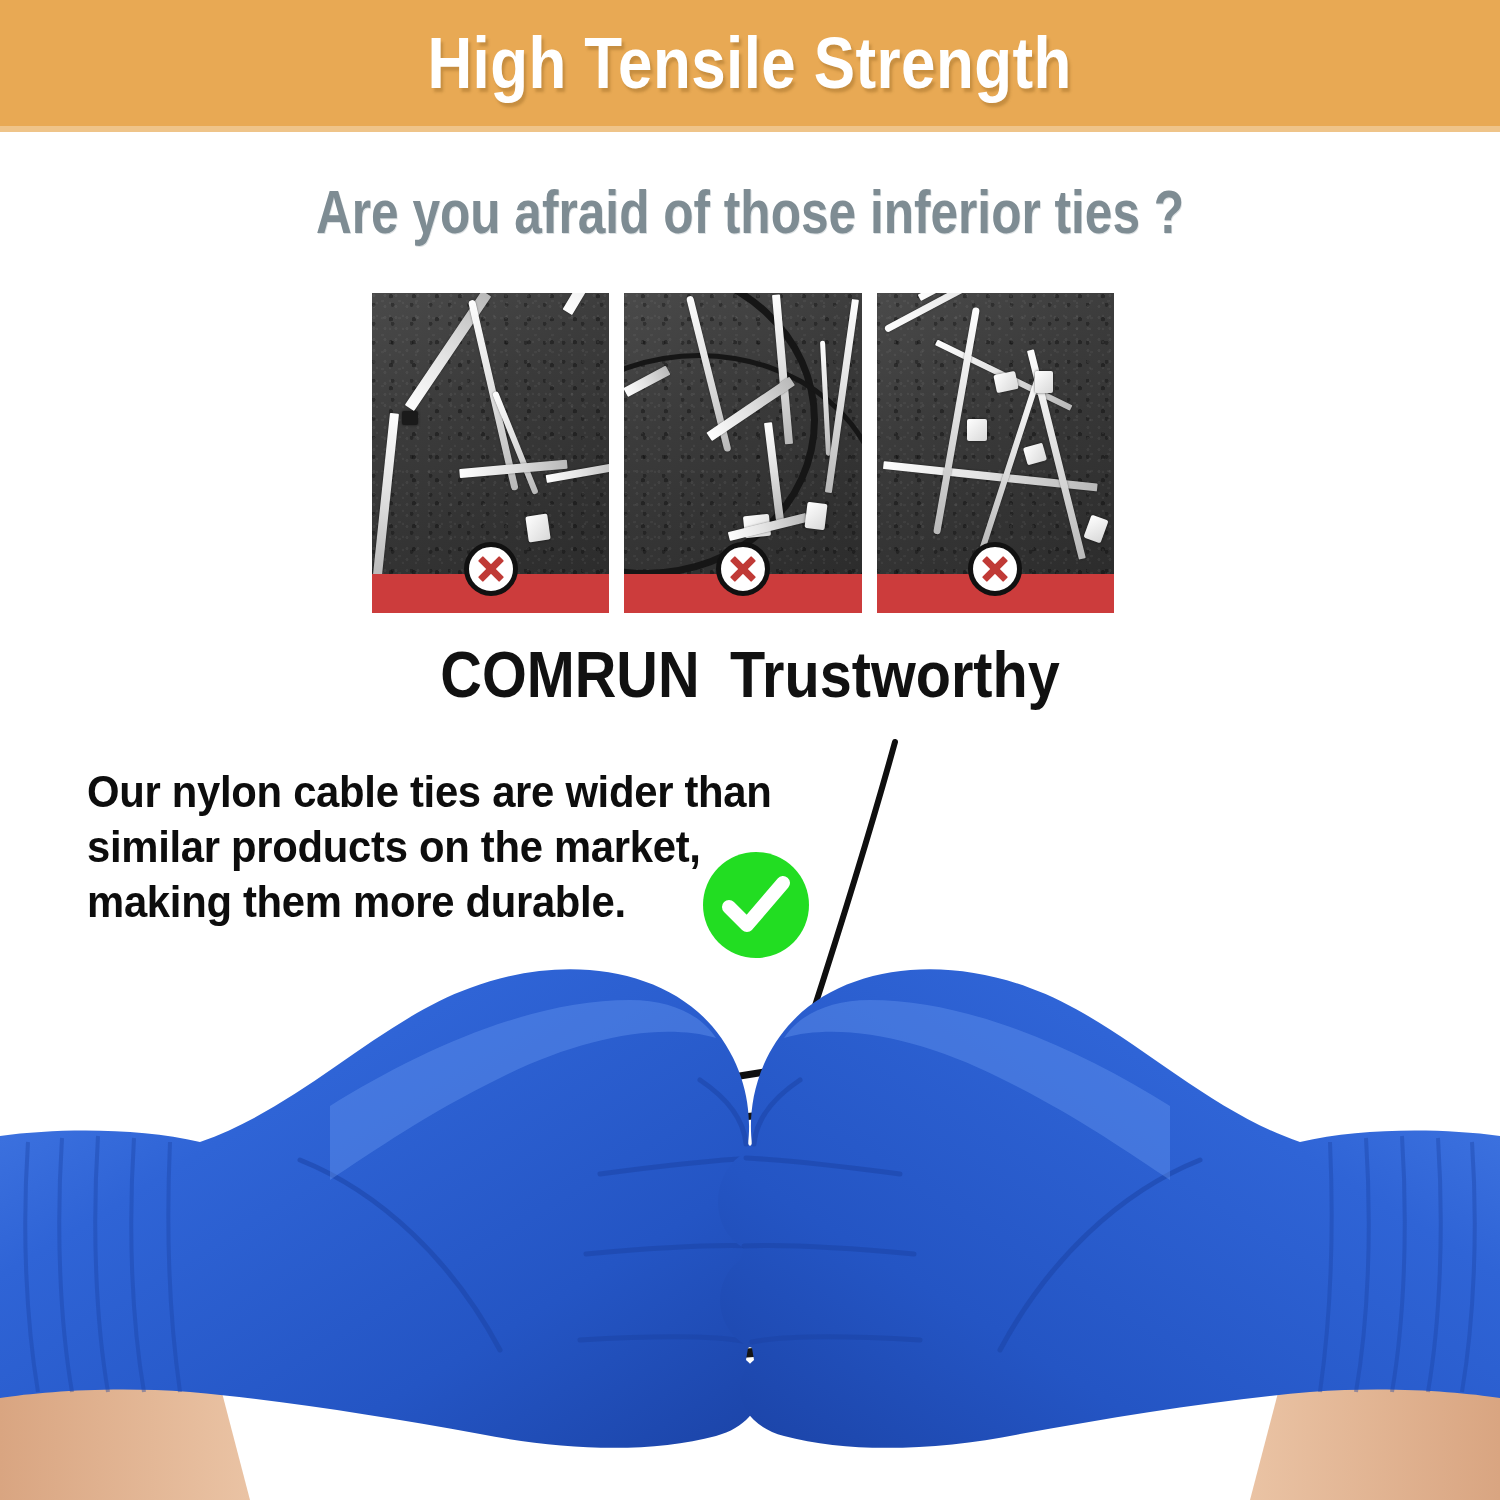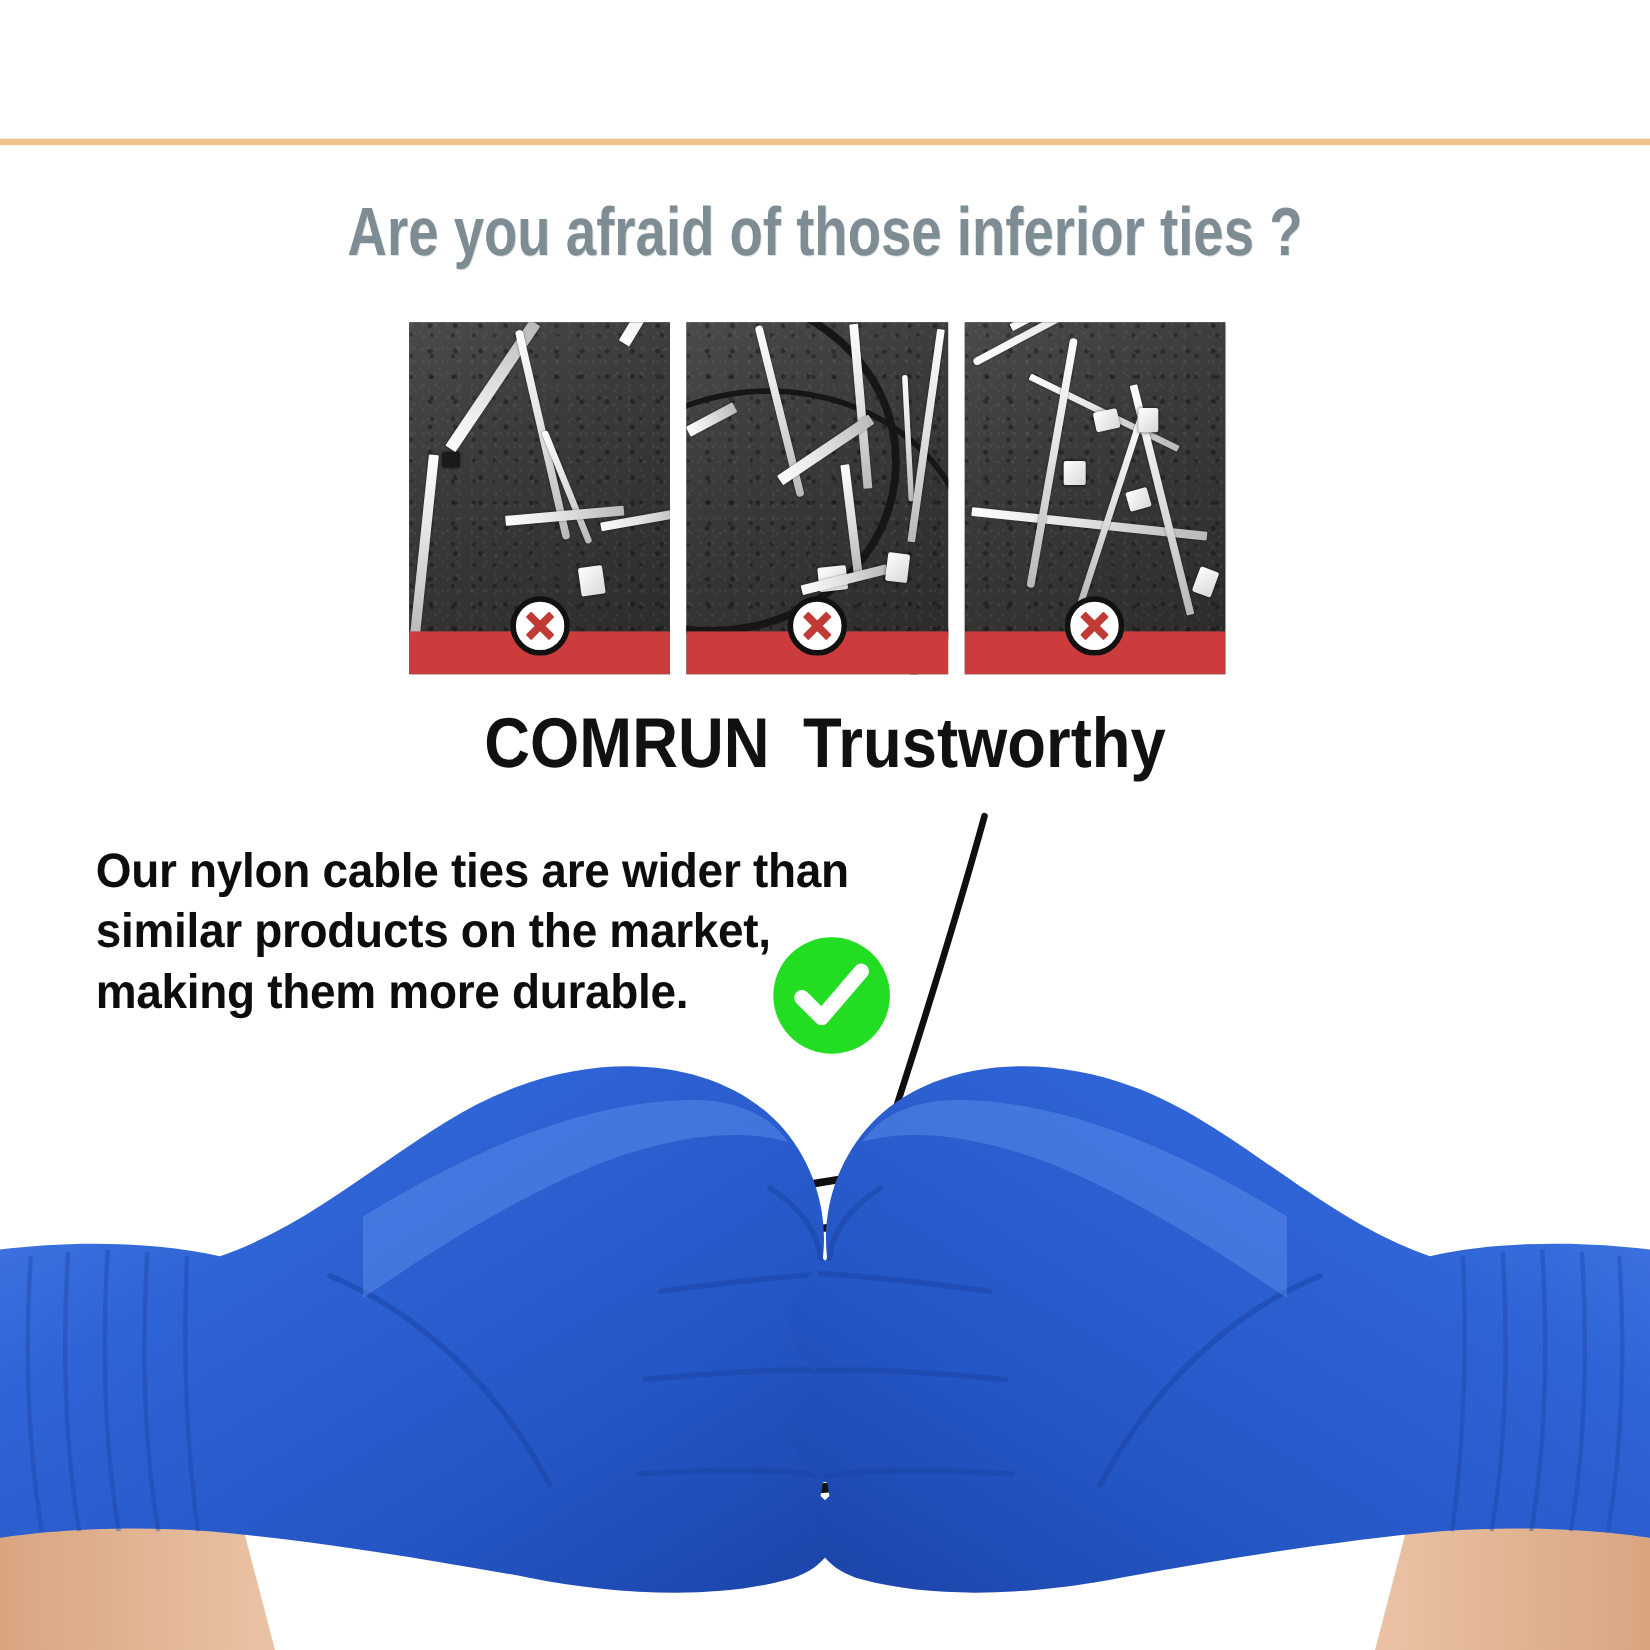--- a/index.html
+++ b/index.html
@@ -218,20 +218,23 @@
     height: 570px;
     z-index: 6;
   }
   .glove-svg { display: block; }
 </style>
 </head>
 <body>
 
 <div id="page">
 
+  <div class="header-banner">
+    <div class="header-title">High Tensile Strength</div>
+  </div>
   <div class="header-banner-underline"></div>
 
   <div class="subtitle">Are you afraid of those inferior ties ?</div>
 
   <div class="panel-strip">
 
     <div class="photo-panel">
       <div class="panel-asphalt"></div>
 
       <div class="tie" style="left:18px; top:120px; width:9px; height:165px; transform:rotate(6deg); transform-origin:top left;"></div>

